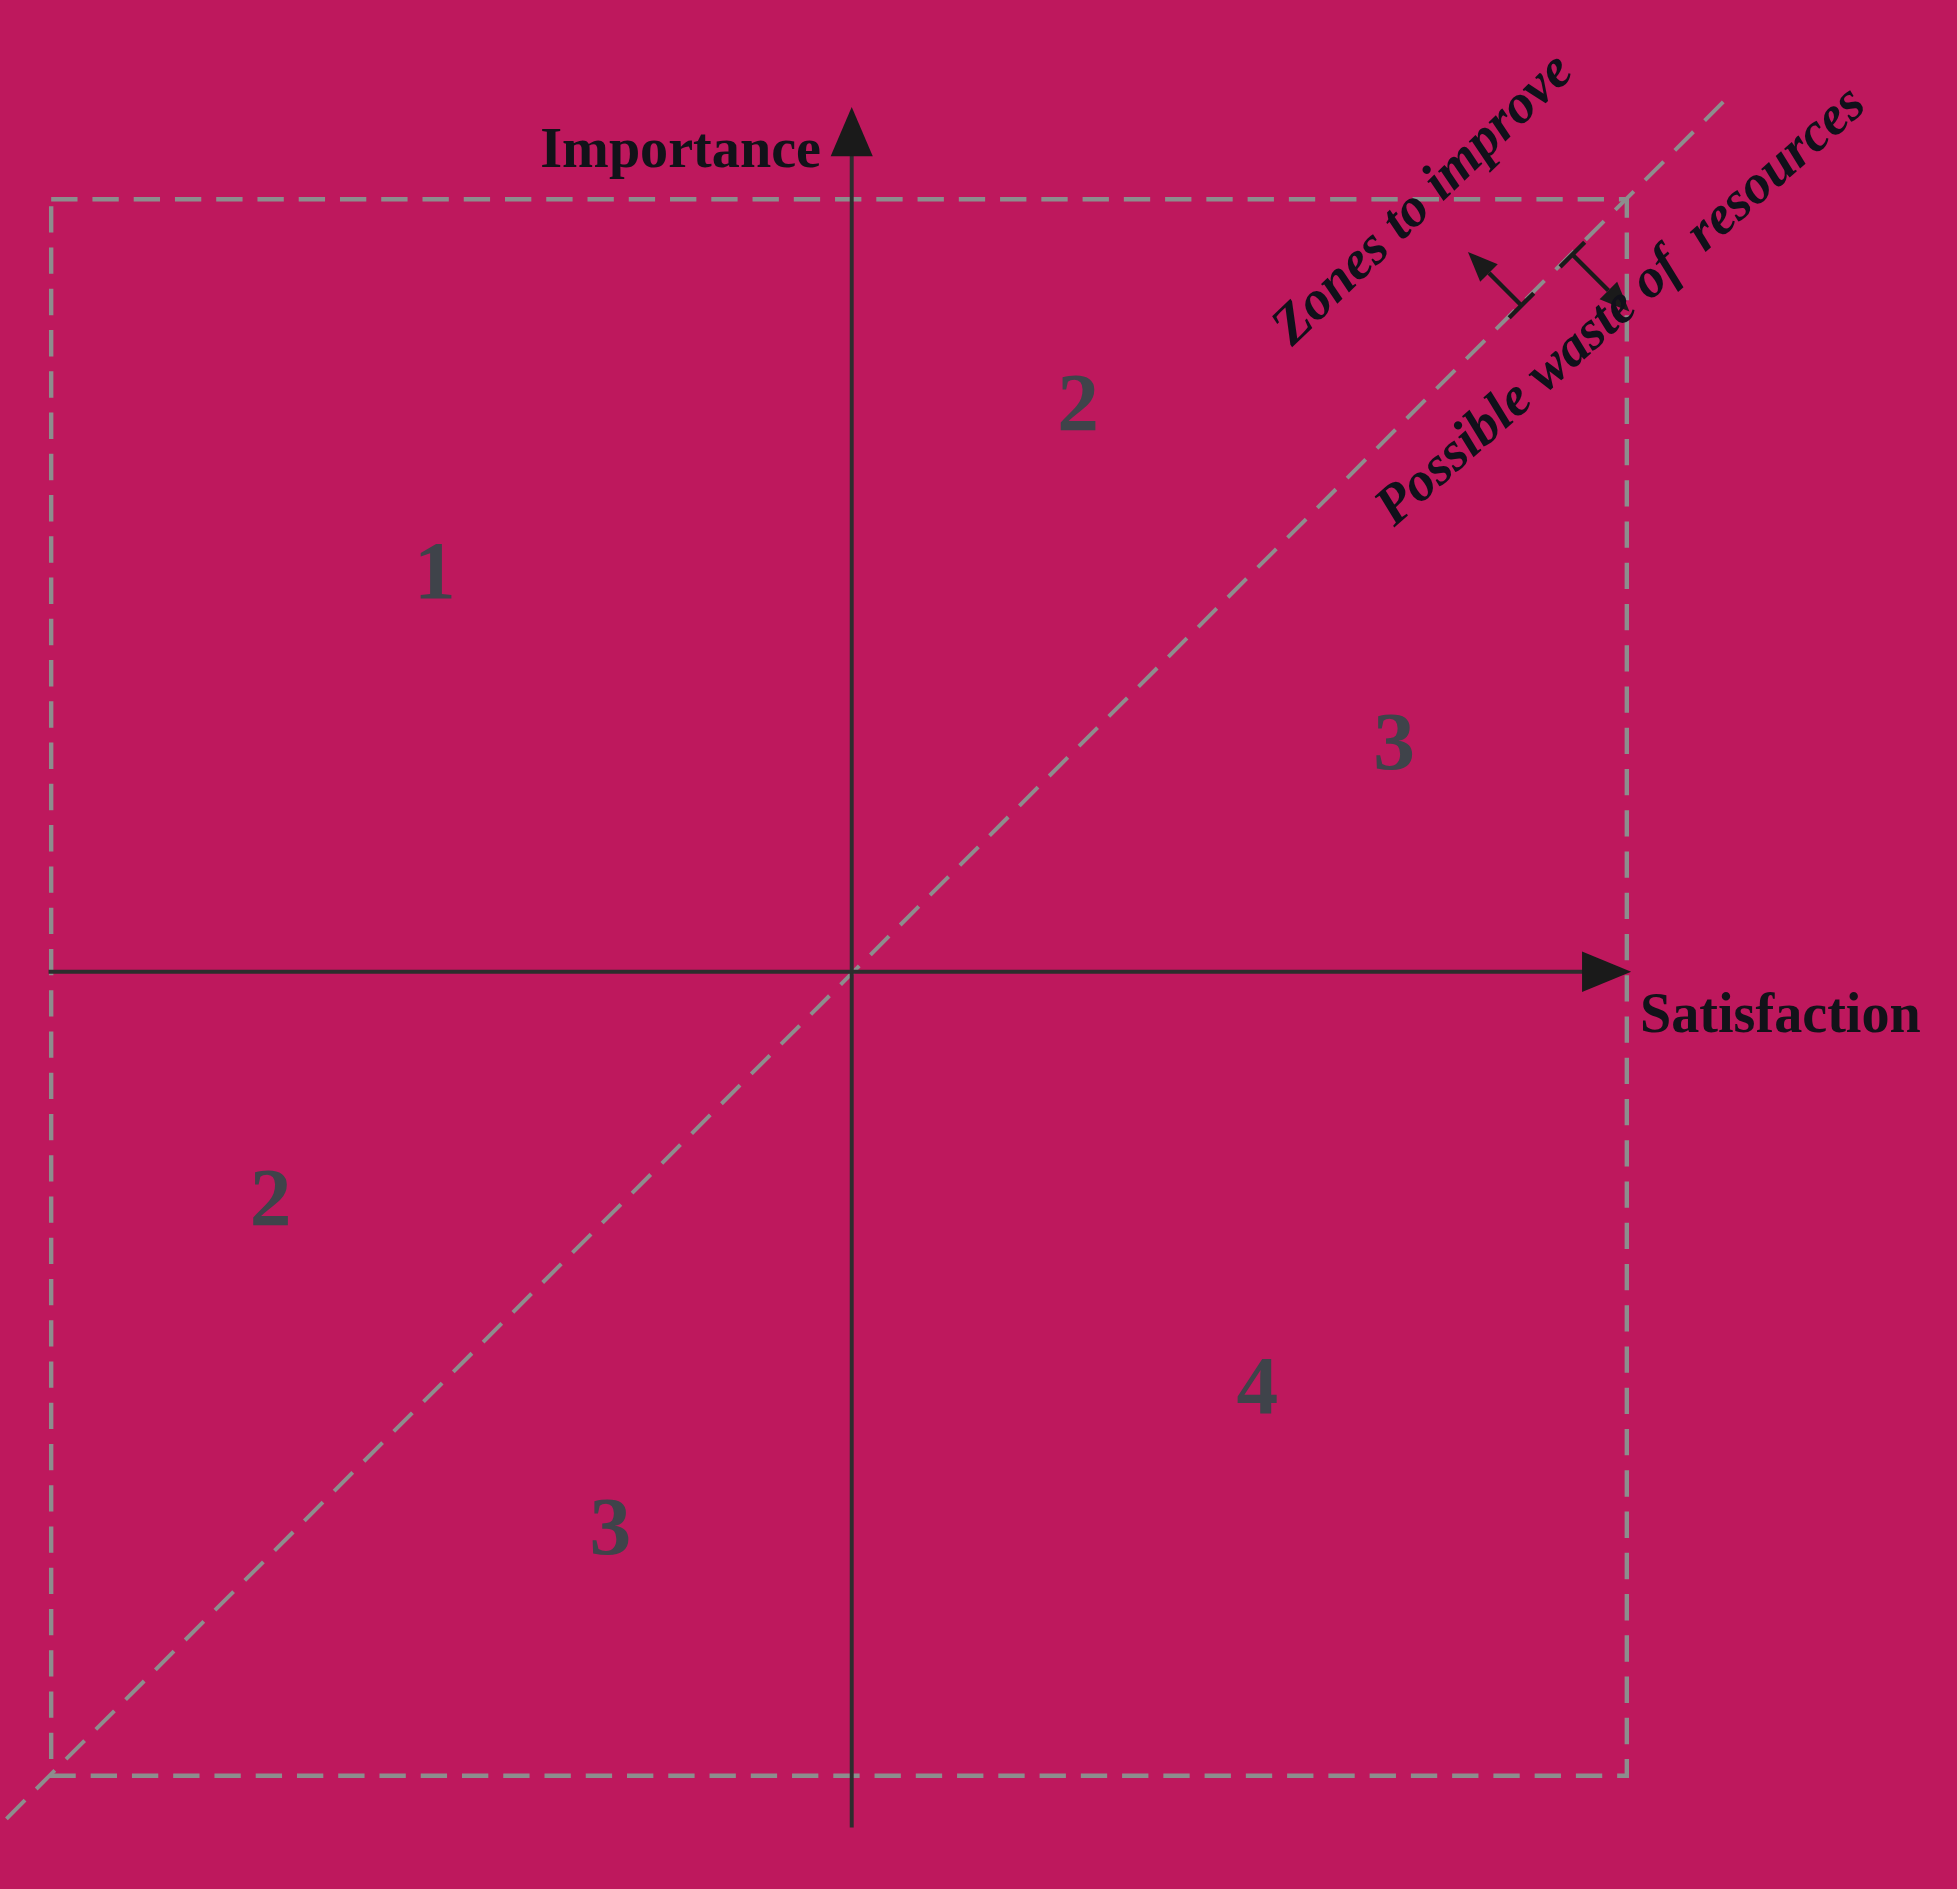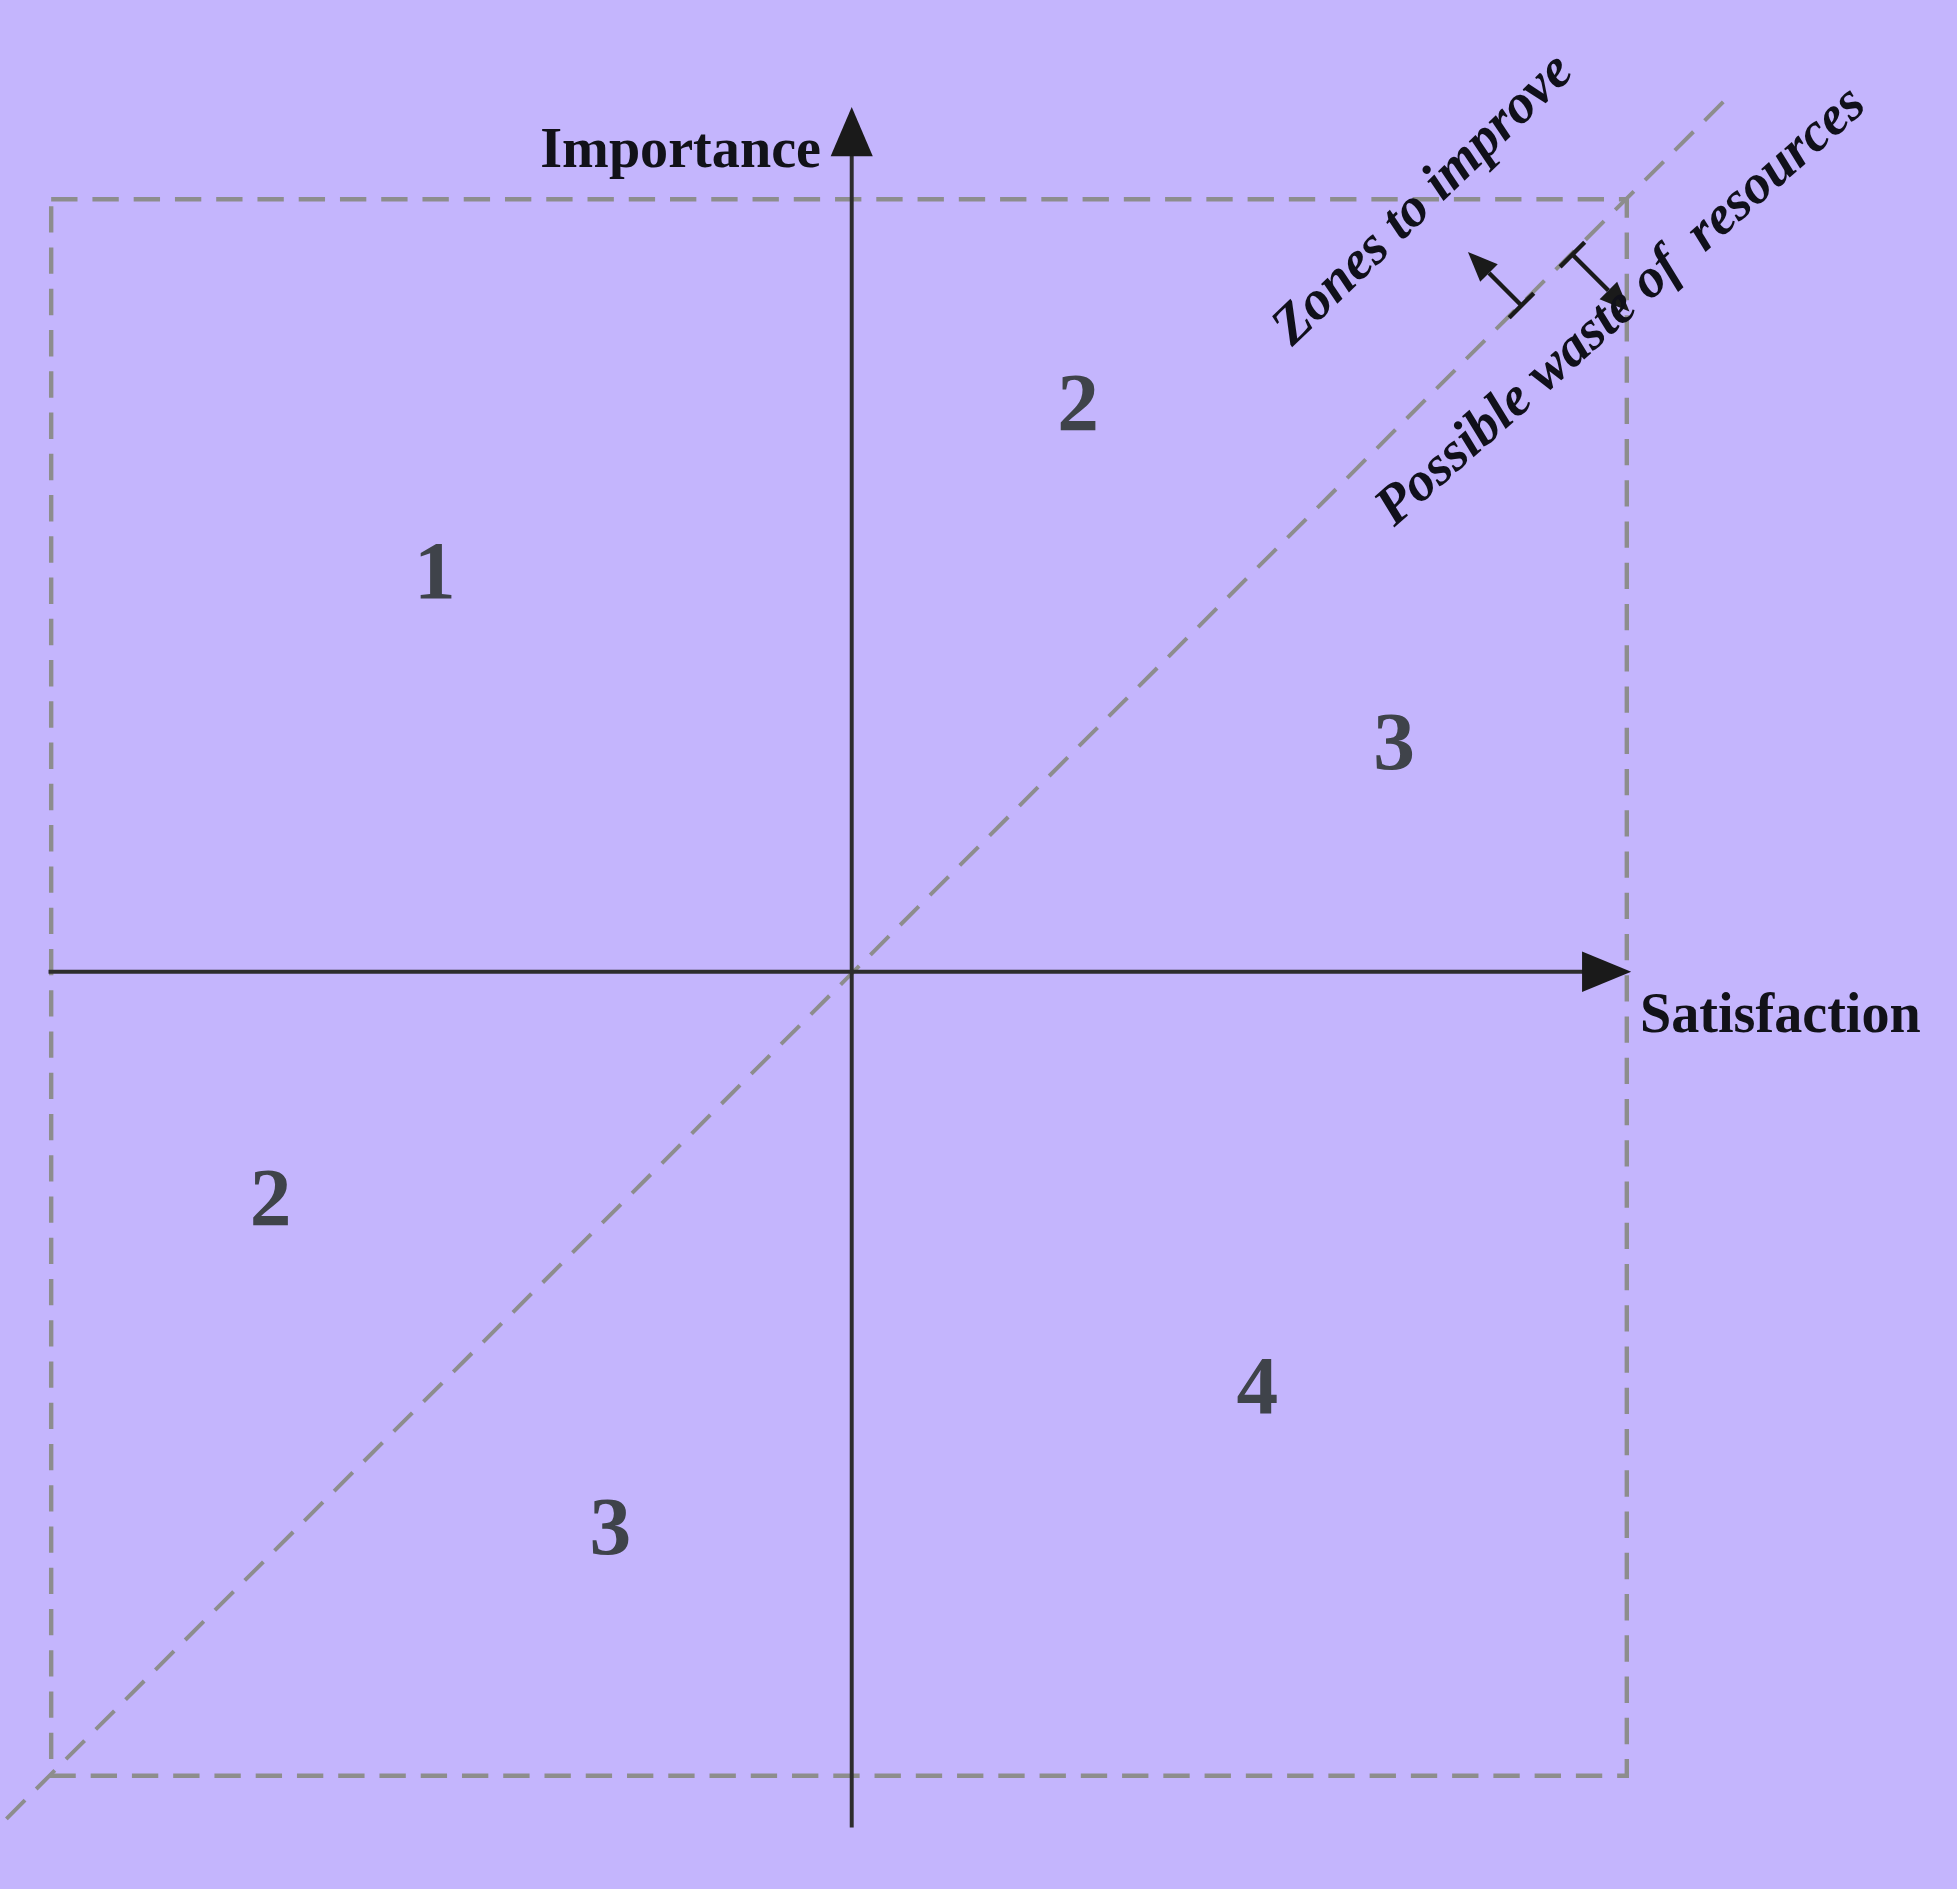--- a/index.html
+++ b/index.html
@@ -7,21 +7,21 @@
     padding: 0;
     background: #ffffff;
     width: 1958px;
     height: 1889px;
     overflow: hidden;
   }
   .stage {
     position: relative;
     width: 1958px;
     height: 1889px;
-    background: #c4b5fd;
+    background: #be185d;
     font-family: "Liberation Serif", "DejaVu Serif", serif;
   }
   svg { display: block; }
   text { user-select: none; }
   .axis-label {
     font-family: "Liberation Serif", "DejaVu Serif", serif;
     font-weight: bold;
     font-size: 64px;
     fill: #121219;
   }

